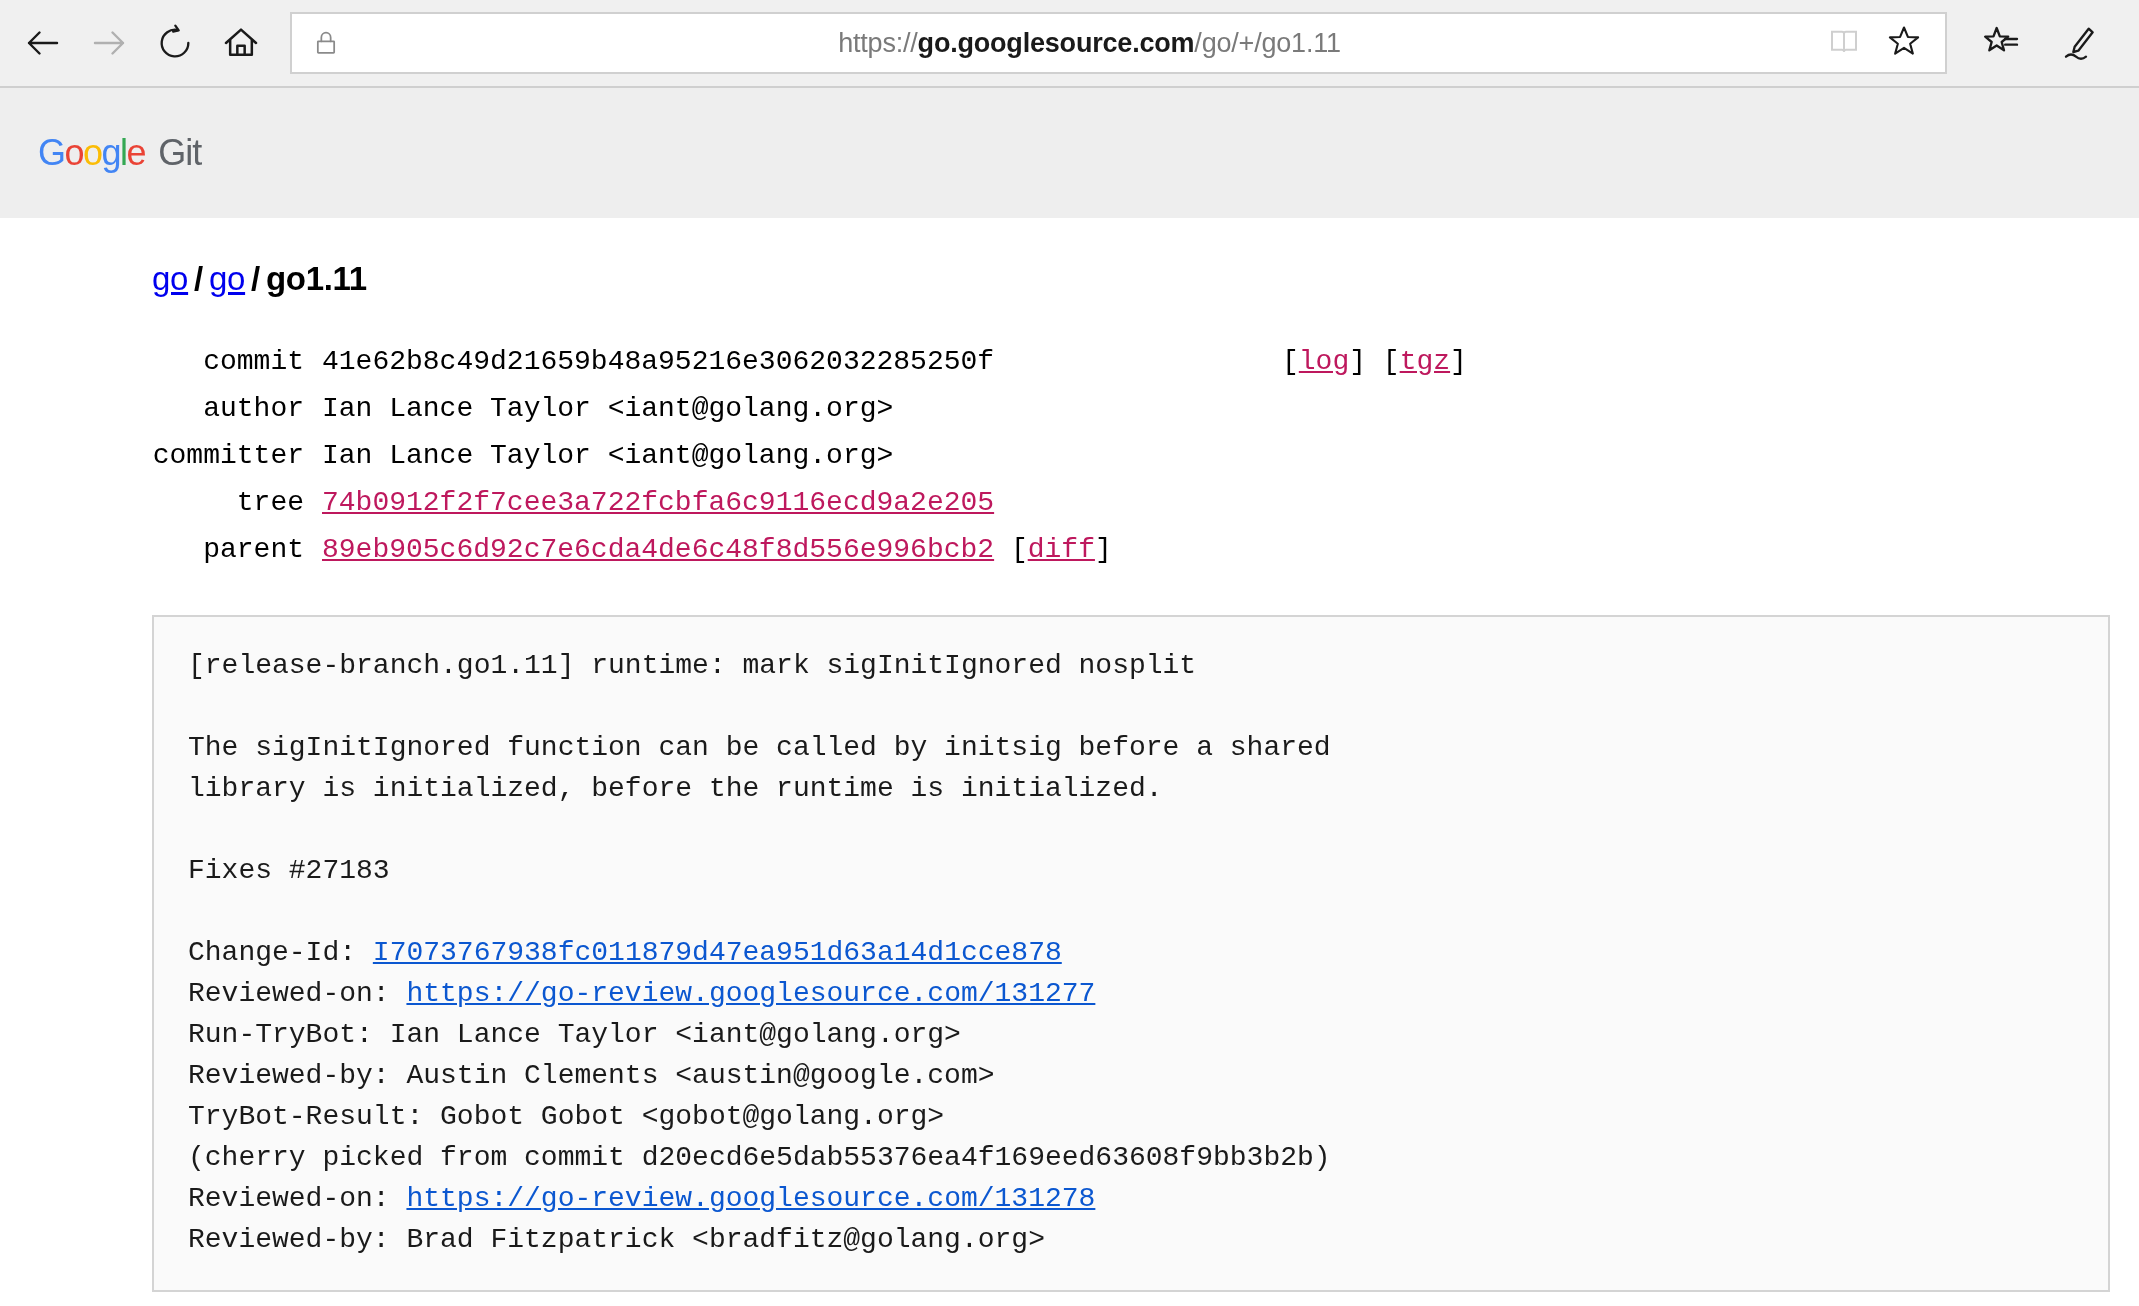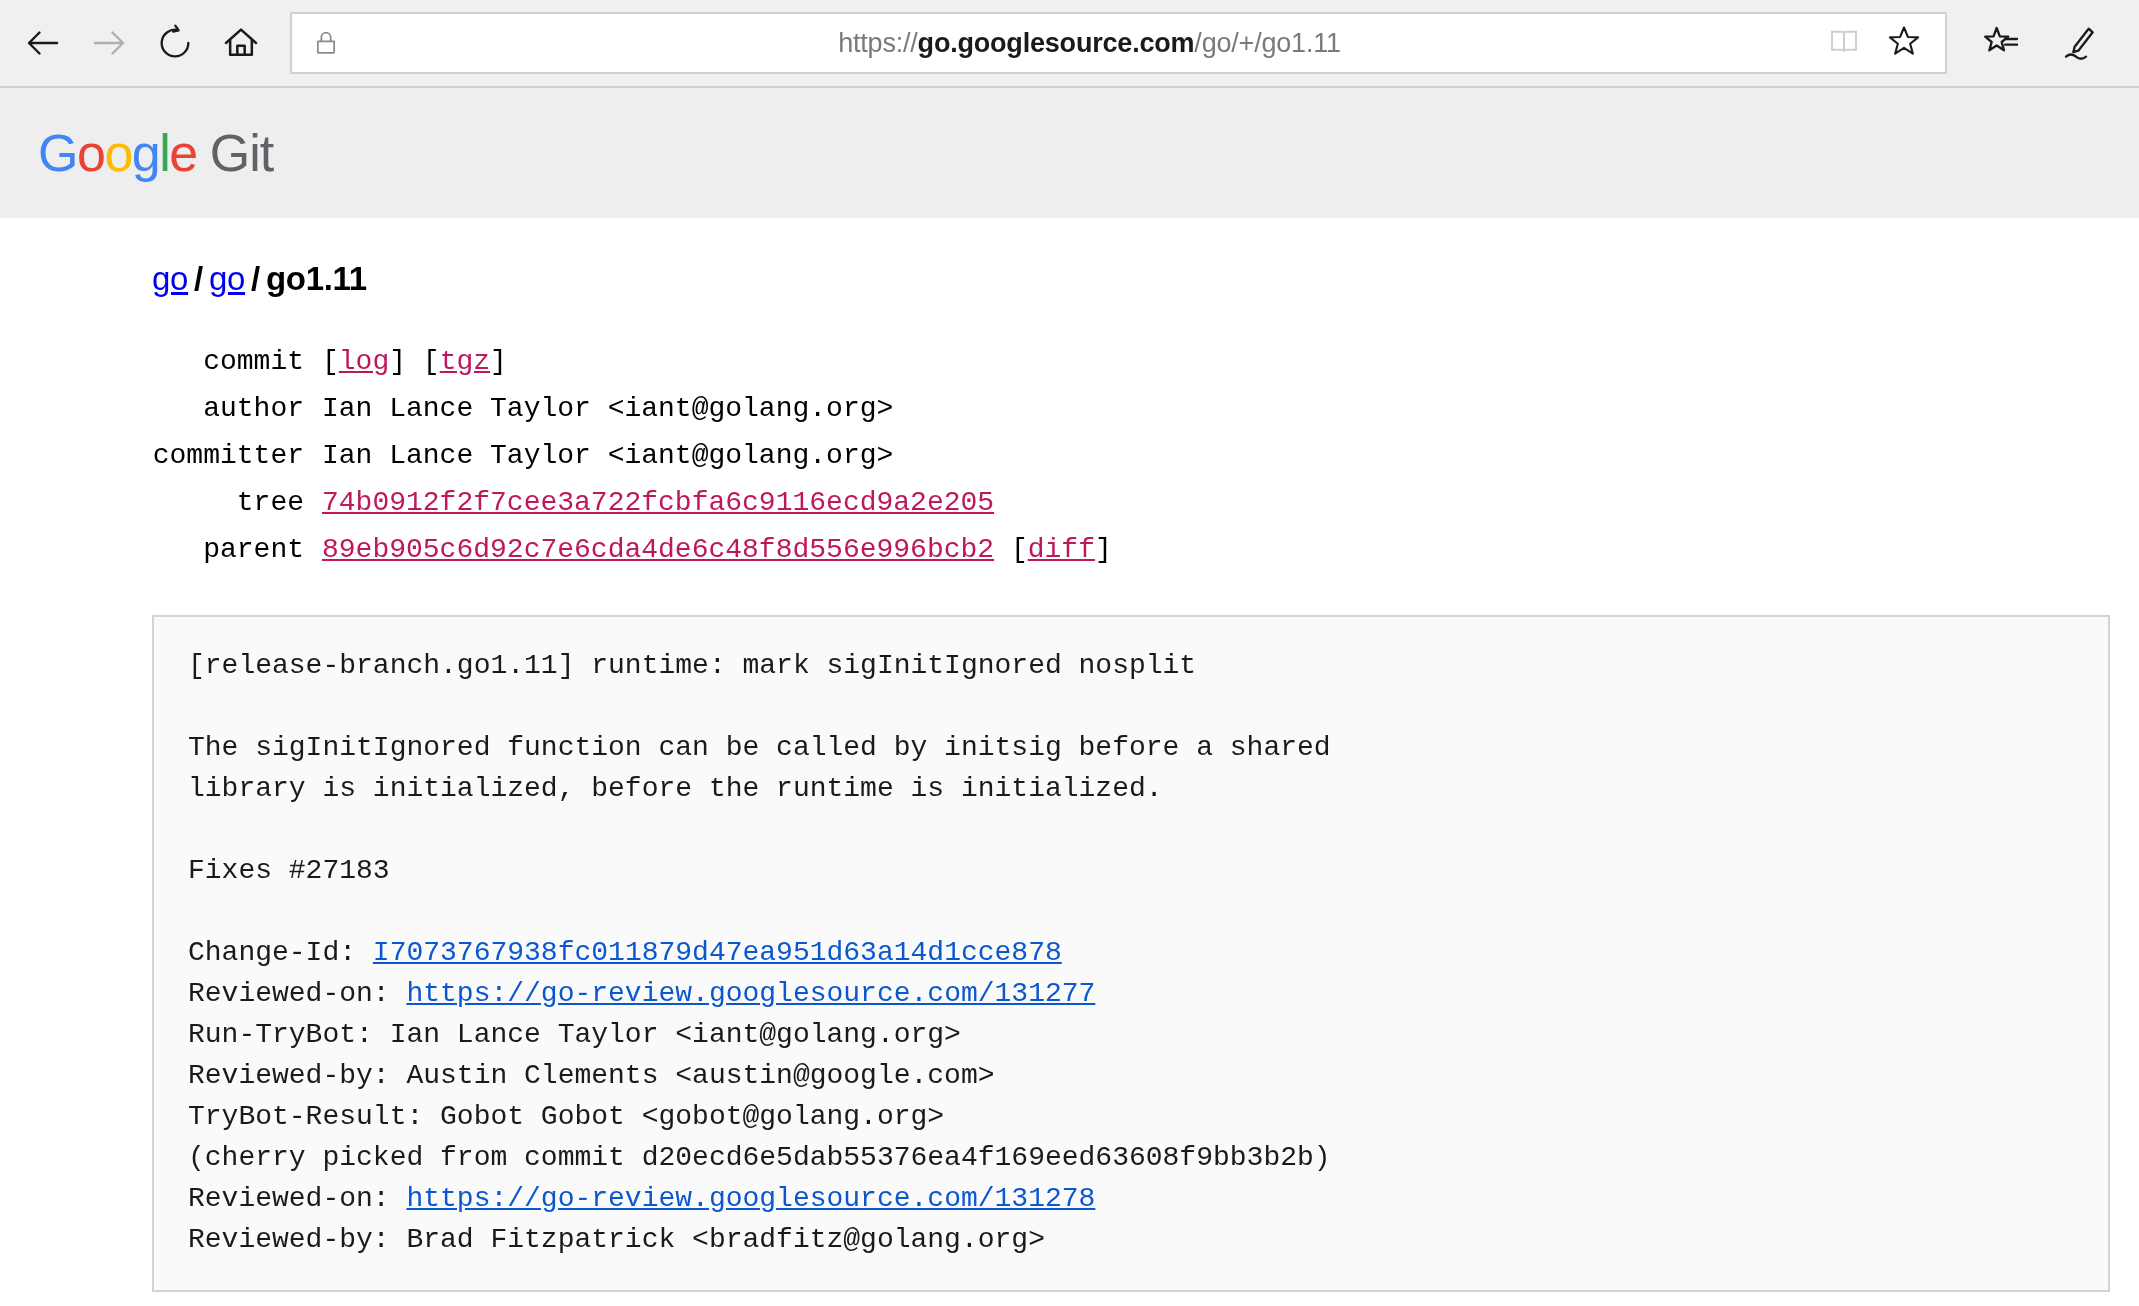--- a/index.html
+++ b/index.html
@@ -65,21 +65,21 @@
   .git-header {
     width: 2139px;
     height: 130px;
     background: #eeeeee;
     display: flex;
     align-items: center;
     padding-left: 38px;
   }
   .logo {
     font-family: "Liberation Sans", sans-serif;
-    font-size: 52px;
+    font-size: 36px;
     letter-spacing: -1.5px;
     line-height: 1;
     white-space: nowrap;
   }
   .logo .b { color: #4285f4; }
   .logo .r { color: #ea4335; }
   .logo .y { color: #fbbc05; }
   .logo .g { color: #34a853; }
   .logo .git { color: #5f6368; margin-left: 13px; letter-spacing: -1px; }
 
@@ -239,20 +239,21 @@
 </div>
 
 <div class="page">
 
   <div class="breadcrumb"><a href="#">go</a><span class="sep">/</span><a href="#">go</a><span class="sep">/</span><span>go1.11</span></div>
 
   <div class="commit-meta">
 
     <div class="meta-row">
       <span class="meta-label">commit</span>
+      <span class="meta-value meta-value-wide">41e62b8c49d21659b48a95216e3062032285250f</span>
       <span class="meta-extra">[<a href="#">log</a>] [<a href="#">tgz</a>]</span>
     </div>
 
     <div class="meta-row">
       <span class="meta-label">author</span>
       <span class="meta-value meta-value-wide">Ian Lance Taylor &lt;iant@golang.org&gt;</span>
     </div>
 
     <div class="meta-row">
       <span class="meta-label">committer</span>

